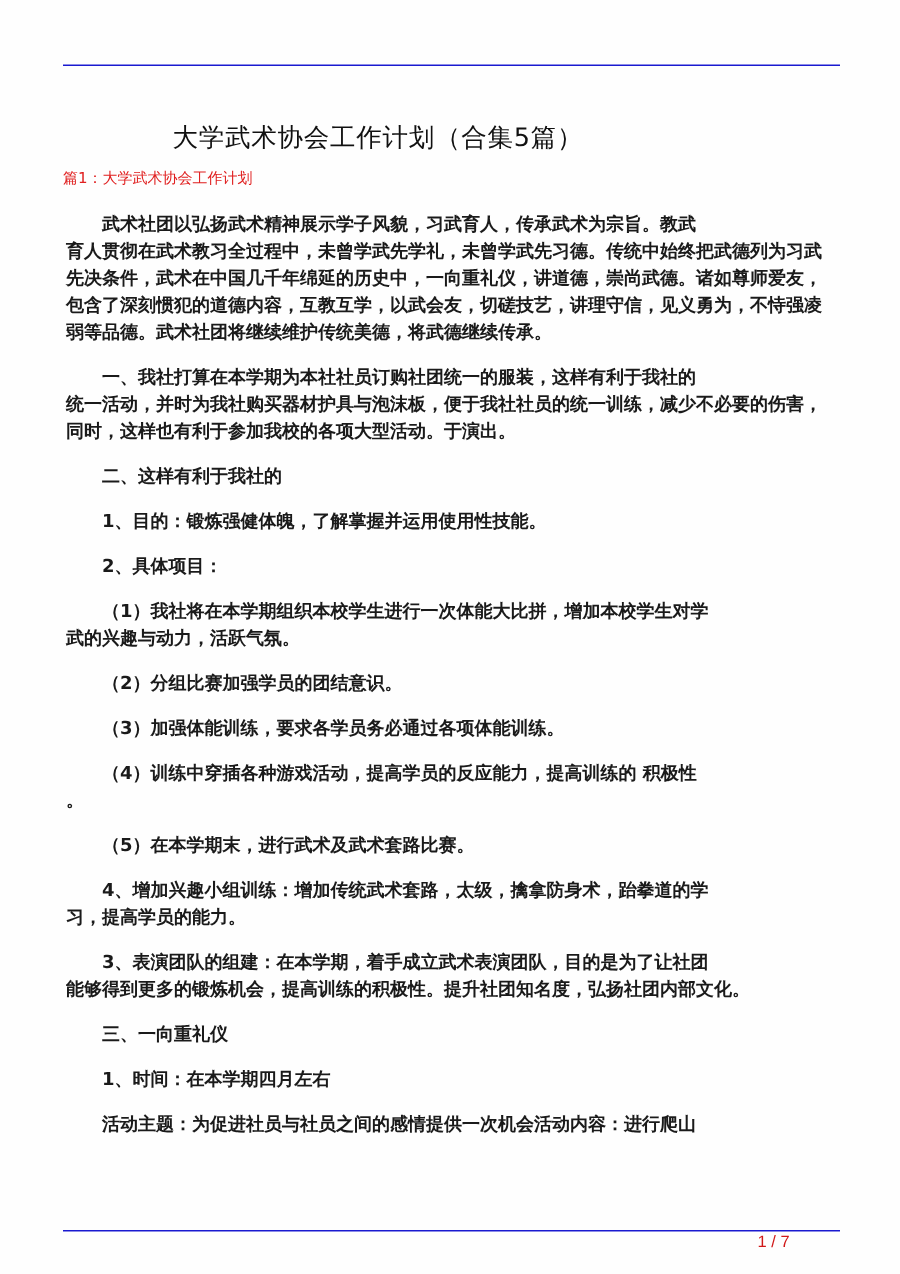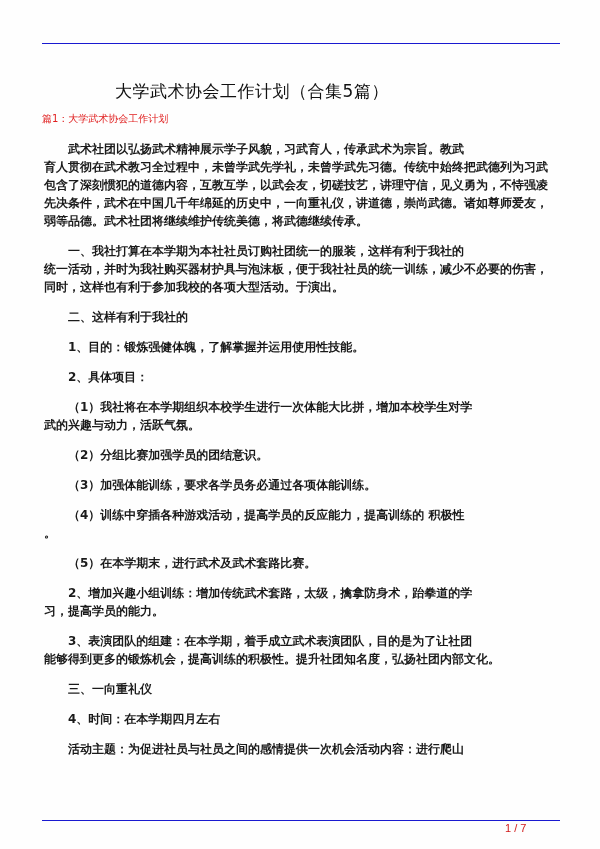--- a/index.html
+++ b/index.html
@@ -25,22 +25,22 @@
 
 <div class="rule top"></div>
 
 <div class="title">大学武术协会工作计划（合集5篇）</div>
 <div class="section-heading">篇1：大学武术协会工作计划</div>
 
 <div class="content">
   <p class="p">
     <span class="ln indent">武术社团以弘扬武术精神展示学子风貌，习武育人，传承武术为宗旨。教武</span>
     <span class="ln">育人贯彻在武术教习全过程中，未曾学武先学礼，未曾学武先习德。传统中始终把武德列为习武</span>
+    <span class="ln">先决条件，武术在中国几千年绵延的历史中，一向重礼仪，讲道德，崇尚武德。诸如尊师爱友，</span>
     <span class="ln">包含了深刻惯犯的道德内容，互教互学，以武会友，切磋技艺，讲理守信，见义勇为，不恃强凌</span>
-    <span class="ln">先决条件，武术在中国几千年绵延的历史中，一向重礼仪，讲道德，崇尚武德。诸如尊师爱友，</span>
     <span class="ln">弱等品德。武术社团将继续维护传统美德，将武德继续传承。</span>
   </p>
   <p class="p">
     <span class="ln indent">一、我社打算在本学期为本社社员订购社团统一的服装，这样有利于我社的</span>
     <span class="ln">统一活动，并时为我社购买器材护具与泡沫板，便于我社社员的统一训练，减少不必要的伤害，</span>
     <span class="ln">同时，这样也有利于参加我校的各项大型活动。于演出。</span>
   </p>
   <p class="p">
     <span class="ln indent">二、这样有利于我社的</span>
   </p>
@@ -61,32 +61,32 @@
     <span class="ln indent">（3）加强体能训练，要求各学员务必通过各项体能训练。</span>
   </p>
   <p class="p">
     <span class="ln indent">（4）训练中穿插各种游戏活动，提高学员的反应能力，提高训练的 积极性</span>
     <span class="ln">。</span>
   </p>
   <p class="p">
     <span class="ln indent">（5）在本学期末，进行武术及武术套路比赛。</span>
   </p>
   <p class="p">
-    <span class="ln indent">2、增加兴趣小组训练：增加传统武术套路，太级，擒拿防身术，跆拳道的学</span>
+    <span class="ln indent">4、增加兴趣小组训练：增加传统武术套路，太级，擒拿防身术，跆拳道的学</span>
     <span class="ln">习，提高学员的能力。</span>
   </p>
   <p class="p">
     <span class="ln indent">3、表演团队的组建：在本学期，着手成立武术表演团队，目的是为了让社团</span>
     <span class="ln">能够得到更多的锻炼机会，提高训练的积极性。提升社团知名度，弘扬社团内部文化。</span>
   </p>
   <p class="p">
     <span class="ln indent">三、一向重礼仪</span>
   </p>
   <p class="p">
-    <span class="ln indent">4、时间：在本学期四月左右</span>
+    <span class="ln indent">1、时间：在本学期四月左右</span>
   </p>
   <p class="p">
     <span class="ln indent">活动主题：为促进社员与社员之间的感情提供一次机会活动内容：进行爬山</span>
   </p>
 </div>
 
 <div class="rule bottom"></div>
 <div class="page-num">1 / 7</div>
 
 </body></html>

